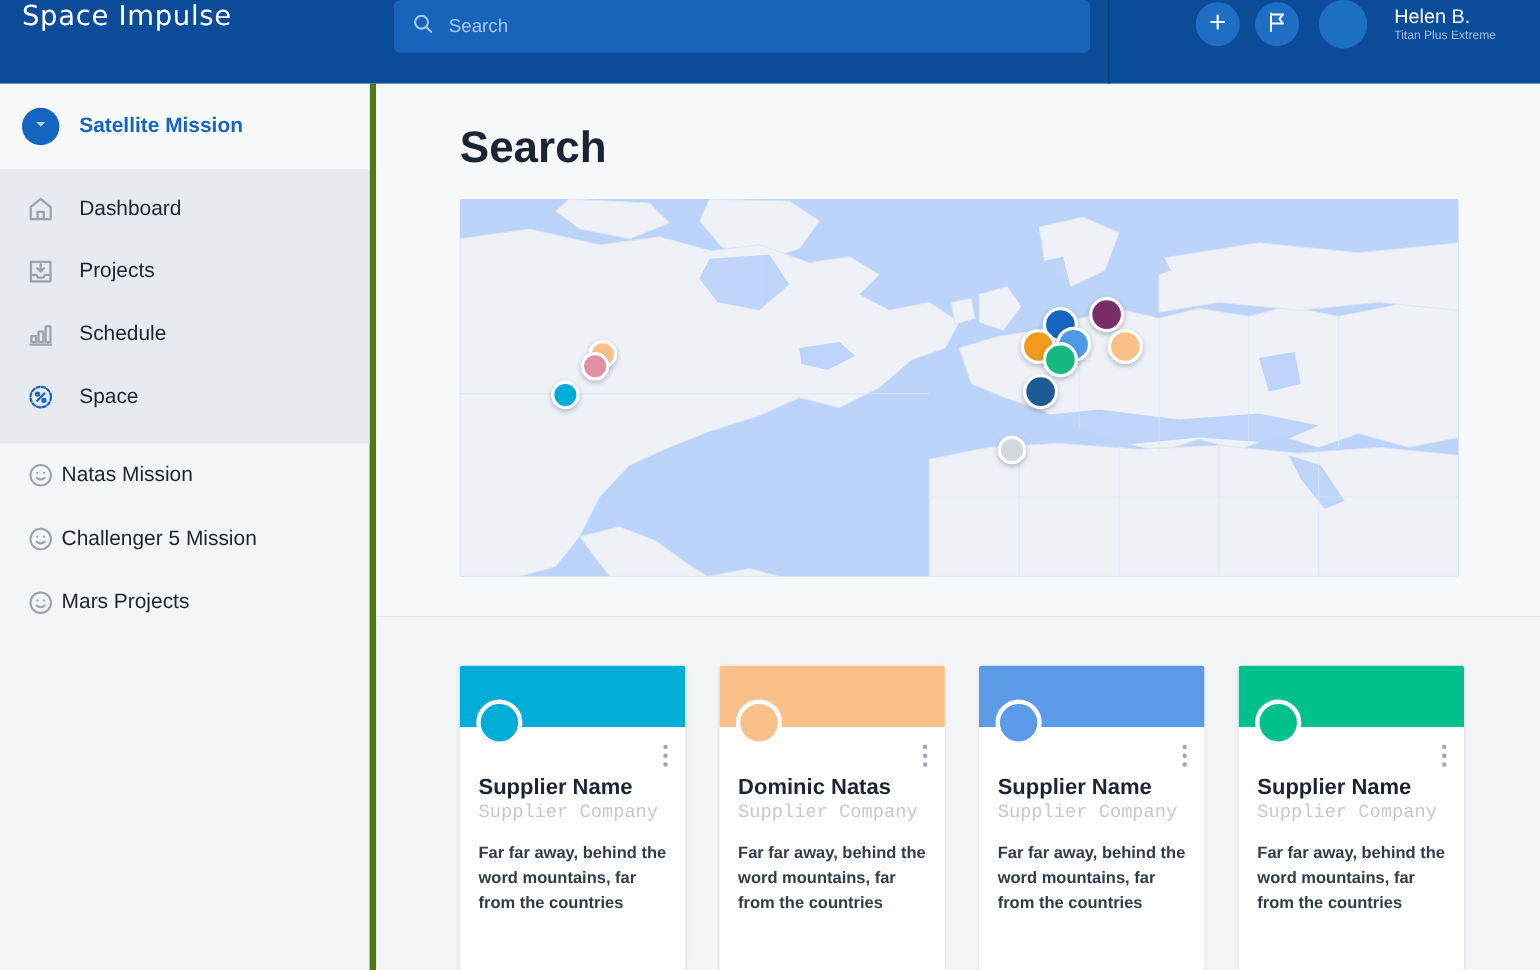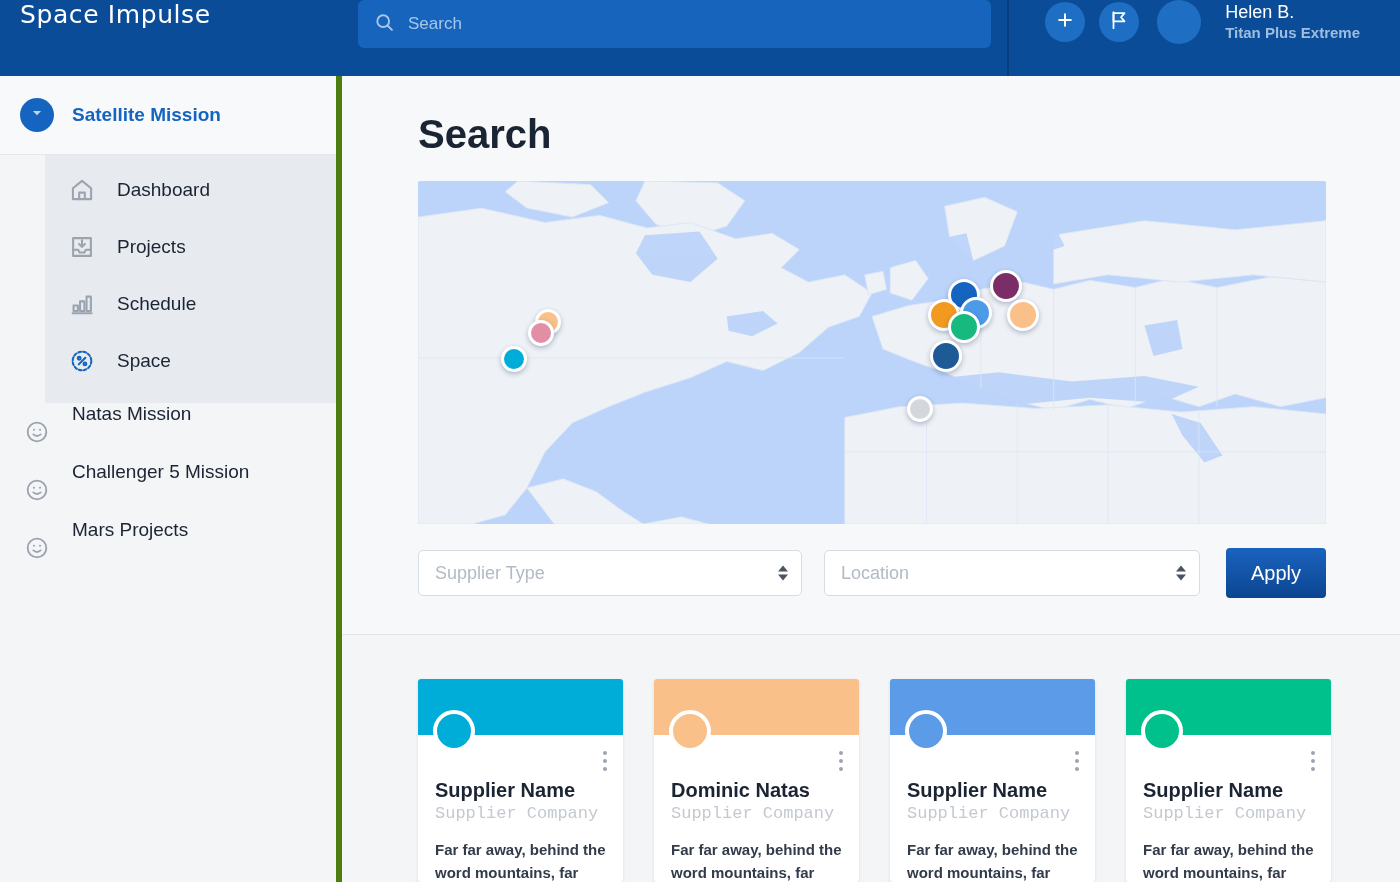--- a/index.html
+++ b/index.html
@@ -62,21 +62,21 @@
     background: #1E6FC4;
     display: flex; align-items: center; justify-content: center;
     cursor: pointer;
   }
   .avatar-circle {
     width: 44px; height: 44px; border-radius: 50%;
     background: #1E6FC4; margin-left: 4px;
   }
   .user-meta { margin-left: 10px; line-height: 1.25; }
   .user-name { color: #FFFFFF; font-size: 18px; font-weight: 400; }
-  .user-plan { color: #9FBEDF; font-size: 15px; font-weight: bold; }
+  .user-plan { color: #9FBEDF; font-size: 11px; }
 
   
   .body-row { flex: 1; display: flex; min-height: 0; }
 
   
   .sidebar {
     width: 342px; flex: 0 0 342px;
     background: #F4F5F7;
     border-right: 6px solid #4d7c0f;
     display: flex; flex-direction: column;
@@ -91,34 +91,34 @@
   }
   .mission-badge {
     width: 34px; height: 34px; border-radius: 50%;
     background: #1565C0;
     display: flex; align-items: center; justify-content: center;
   }
   .mission-title {
     color: #1565C0; font-size: 19px; font-weight: bold;
   }
 
-  .nav-group { background: #E7EAEF; padding: 6px 0 14px; margin-left: 45px; }
+  .nav-group { background: #E7EAEF; padding: 6px 0 14px; }
   .nav-item {
     height: 57px; display: flex; align-items: center; gap: 18px;
     padding-left: 20px; cursor: pointer;
   }
   .nav-icon { width: 34px; display: flex; justify-content: center; align-items: center; }
   .nav-label { color: #1B2433; font-size: 19px; }
 
   .section-title {
     color: #6B7583; font-size: 15px; font-weight: bold;
     letter-spacing: 0.9px; padding: 38px 0 12px 20px;
   }
   .past-item {
-    height: 58px; display: flex; gap: 18px;
+    height: 58px; display: flex; align-items: center; gap: 2px;
     padding-left: 20px; cursor: pointer;
   }
   .past-label { color: #1B2433; font-size: 19px; }
 
   
   .main { flex: 1; min-width: 0; display: flex; flex-direction: column; background: #F4F5F7; }
 
   .search-section {
     background: #F7F8FA;
     border-bottom: 1px solid #E2E6EB;
@@ -453,43 +453,20 @@
           <div class="pin big" style="left:60.1%;top:33.2%;background:#1565C0"></div>
           <div class="pin big" style="left:64.8%;top:30.6%;background:#7B2D67"></div>
           <div class="pin big" style="left:57.9%;top:39.0%;background:#F29A1F"></div>
           <div class="pin big" style="left:61.4%;top:38.4%;background:#4B9BE8"></div>
           <div class="pin big" style="left:60.1%;top:42.6%;background:#16B97E"></div>
           <div class="pin big" style="left:66.6%;top:39.0%;background:#F9C08A"></div>
           <div class="pin big" style="left:58.1%;top:51.0%;background:#1D5A96"></div>
           <div class="pin" style="left:55.3%;top:66.5%;background:#D4D8DC"></div>
         </div>
 
-        <div class="filters">
-          <div class="select-wrap sel-type">
-            <select>
-              <option>Supplier Type</option>
-            </select>
-            <span class="stepper">
-              <i class="up"></i>
-                <i class="dn"></i>
-            </span>
-          </div>
-
-          <div class="select-wrap sel-loc">
-            <select>
-              <option>Location</option>
-            </select>
-            <span class="stepper">
-              <i class="up"></i>
-                <i class="dn"></i>
-            </span>
-          </div>
-
-          <button class="apply-btn">Apply</button>
-        </div>
       </div>
 
       <div class="results">
 
         <div class="card">
           <div class="card-banner" style="background:#00ADD8"></div>
           <div class="card-avatar" style="background:#00ADD8"></div>
           <div class="card-dots">
               <span></span>
               <span></span>

